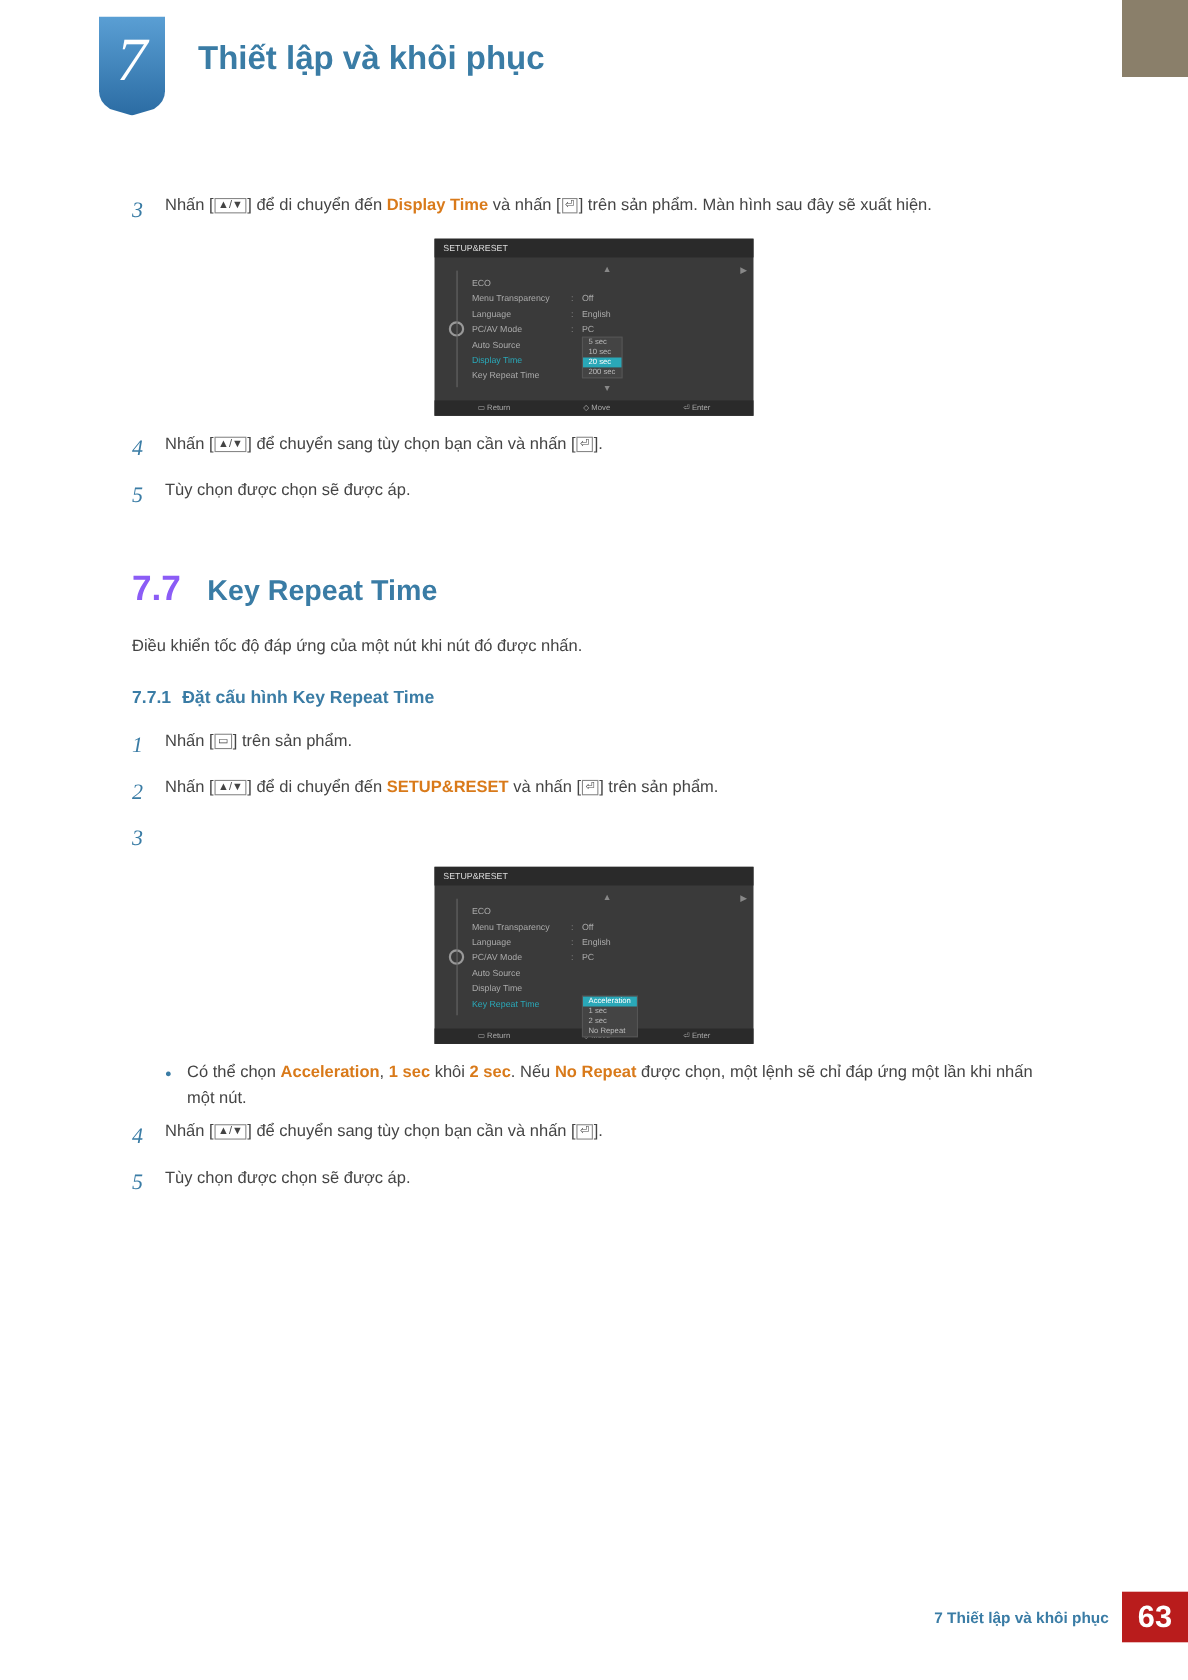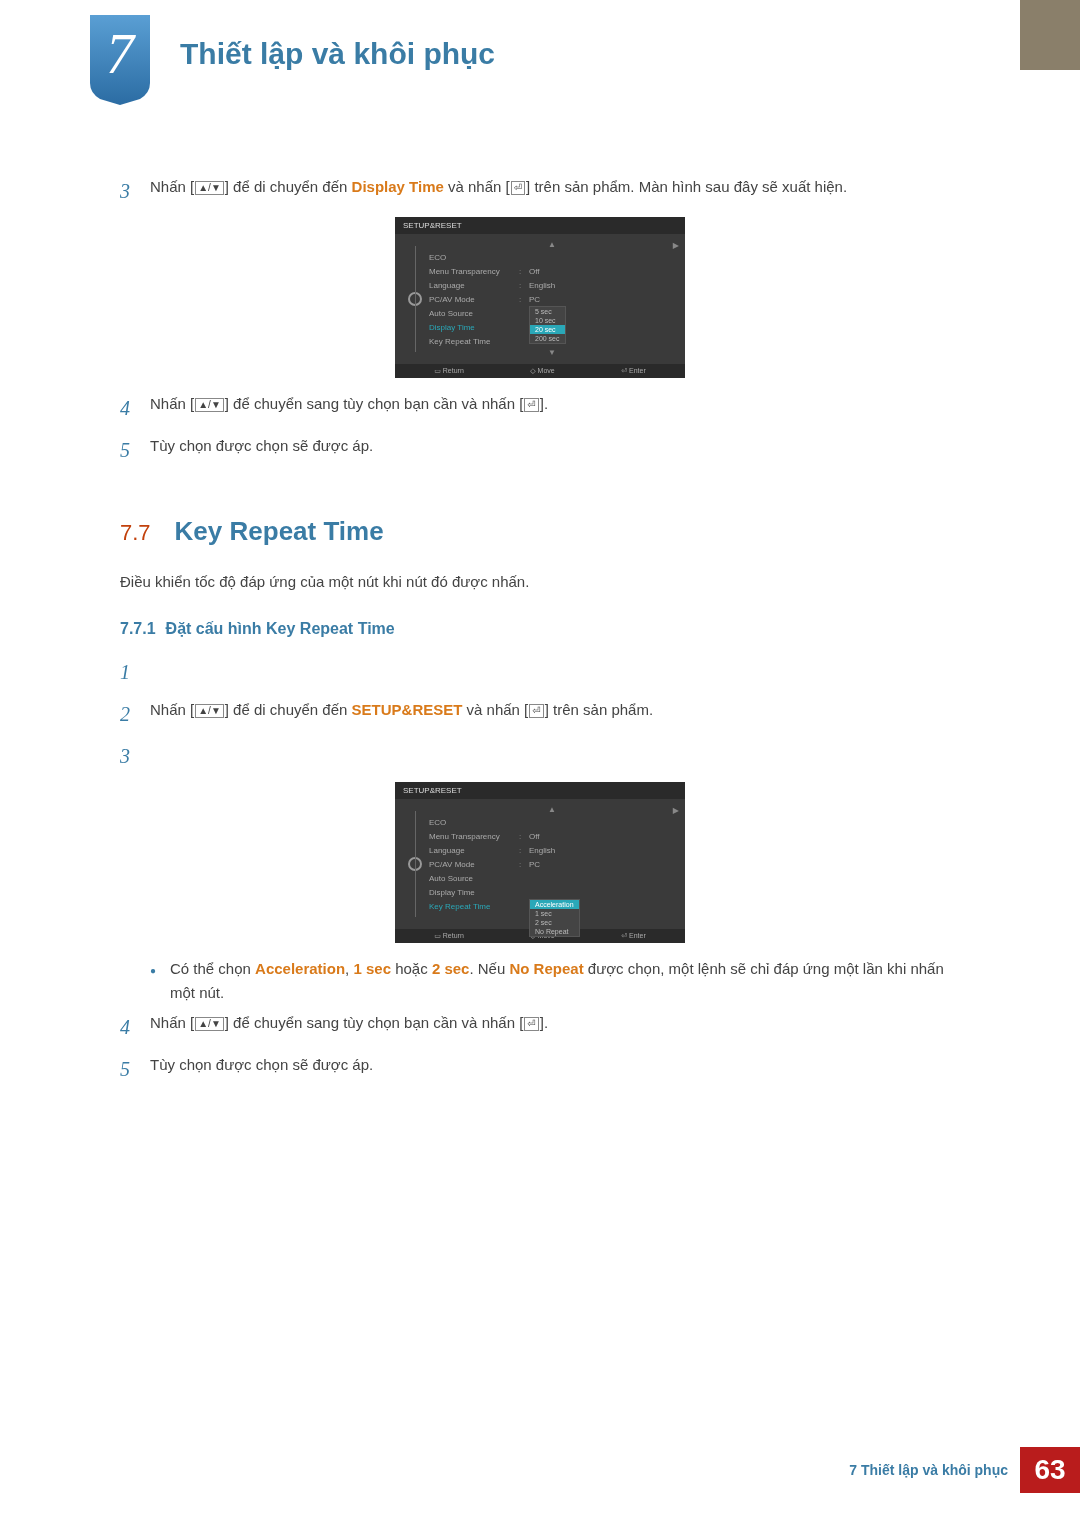--- a/index.html
+++ b/index.html
@@ -157,23 +157,23 @@
     top: 24px;
     color: #888;
     font-size: 8px;
   }
   .section-head {
     display: flex;
     align-items: baseline;
     margin: 50px 0 26px 0;
   }
   .section-num {
-    font-size: 22px;
-    font-weight: normal;
-    color: #c2410c;
+    font-size: 32px;
+    font-weight: bold;
+    color: #8b5cf6;
     margin-right: 24px;
   }
   .section-title {
     font-size: 26px;
     font-weight: bold;
     color: #3a7ca5;
   }
   .section-intro {
     font-size: 15px;
     color: #444;
@@ -327,20 +327,23 @@
     <div class="section-title">Key Repeat Time</div>
   </div>
   <div class="section-intro">Điều khiển tốc độ đáp ứng của một nút khi nút đó được nhấn.</div>
 
   <div class="subsection">
     <span class="sub-num">7.7.1</span><span>Đặt cấu hình Key Repeat Time</span>
   </div>
 
   <div class="step">
     <div class="step-num">1</div>
+    <div class="step-text">
+      <span>Nhấn [</span><span class="icon-inline">▭</span><span>] trên sản phẩm.</span>
+    </div>
   </div>
 
   <div class="step">
     <div class="step-num">2</div>
     <div class="step-text">
       <span>Nhấn [</span><span class="icon-inline">▲/▼</span><span>] để di chuyển đến </span><span class="hl-orange">SETUP&amp;RESET</span><span> và nhấn [</span><span class="icon-inline">⏎</span><span>] trên sản phẩm.</span>
     </div>
   </div>
 
   <div class="step">
@@ -396,21 +399,21 @@
     <div class="osd-footer">
       <span>▭ <span>Return</span></span>
       <span>◇ <span>Move</span></span>
       <span>⏎ <span>Enter</span></span>
     </div>
   </div>
 
   <div class="bullet-row">
     <div class="bullet-dot">●</div>
     <div>
-      <span>Có thể chọn </span><span class="hl-orange">Acceleration</span><span>, </span><span class="hl-orange">1 sec</span><span> hoặc </span><span class="hl-orange">2 sec</span><span>. Nếu </span><span class="hl-orange">No Repeat</span><span> được chọn, một lệnh sẽ chỉ đáp ứng một lần khi nhấn một nút.</span>
+      <span>Có thể chọn </span><span class="hl-orange">Acceleration</span><span>, </span><span class="hl-orange">1 sec</span><span> khôi </span><span class="hl-orange">2 sec</span><span>. Nếu </span><span class="hl-orange">No Repeat</span><span> được chọn, một lệnh sẽ chỉ đáp ứng một lần khi nhấn một nút.</span>
     </div>
   </div>
 
   <div class="step">
     <div class="step-num">4</div>
     <div class="step-text">
       <span>Nhấn [</span><span class="icon-inline">▲/▼</span><span>] để chuyển sang tùy chọn bạn cần và nhấn [</span><span class="icon-inline">⏎</span><span>].</span>
     </div>
   </div>
 

